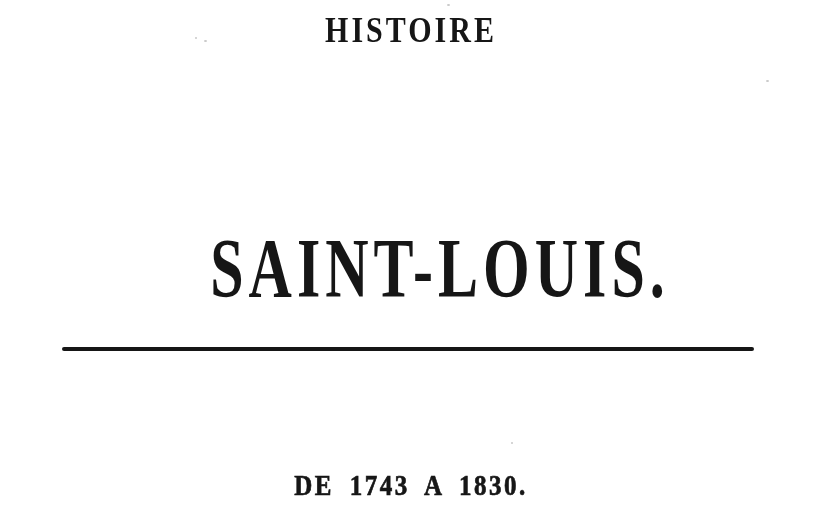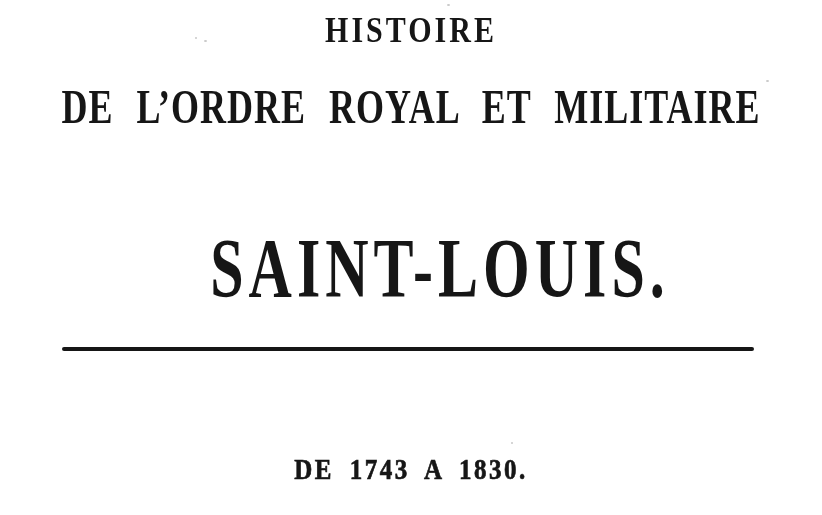--- a/index.html
+++ b/index.html
@@ -79,21 +79,21 @@
     word-spacing: 10px;
     transform: scaleY(1.2);
   }
   .l6 .suite {
     font-style: italic;
     font-weight: bold;
     margin-left: 12px;
     letter-spacing: 1px;
   }
   
-  .l7 { top: 454px; }
+  .l7 { top: 470px; }
   .l7 .condensed {
     font-size: 25px;
     font-weight: bold;
     letter-spacing: 2.5px;
     word-spacing: 7px;
     transform: scaleY(1.15);
     -webkit-text-stroke: 0.6px var(--ink, #161616);
   }
   
   .speck {
@@ -110,23 +110,20 @@
 </style>
 </head>
 <body>
 
 <div class="page" style="--paper: #ffffff; --ink: #161616;">
 
   <div class="line l1">
     <span class="condensed">HISTOIRE</span>
   </div>
 
-  <div class="line l2">
-    <span class="condensed">DE L’ORDRE ROYAL ET MILITAIRE</span>
-  </div>
 
 
   <div class="line l4">
     <span class="condensed">SAINT-LOUIS.</span>
   </div>
 
   <div class="rule"></div>
 
 
   <div class="line l7">

